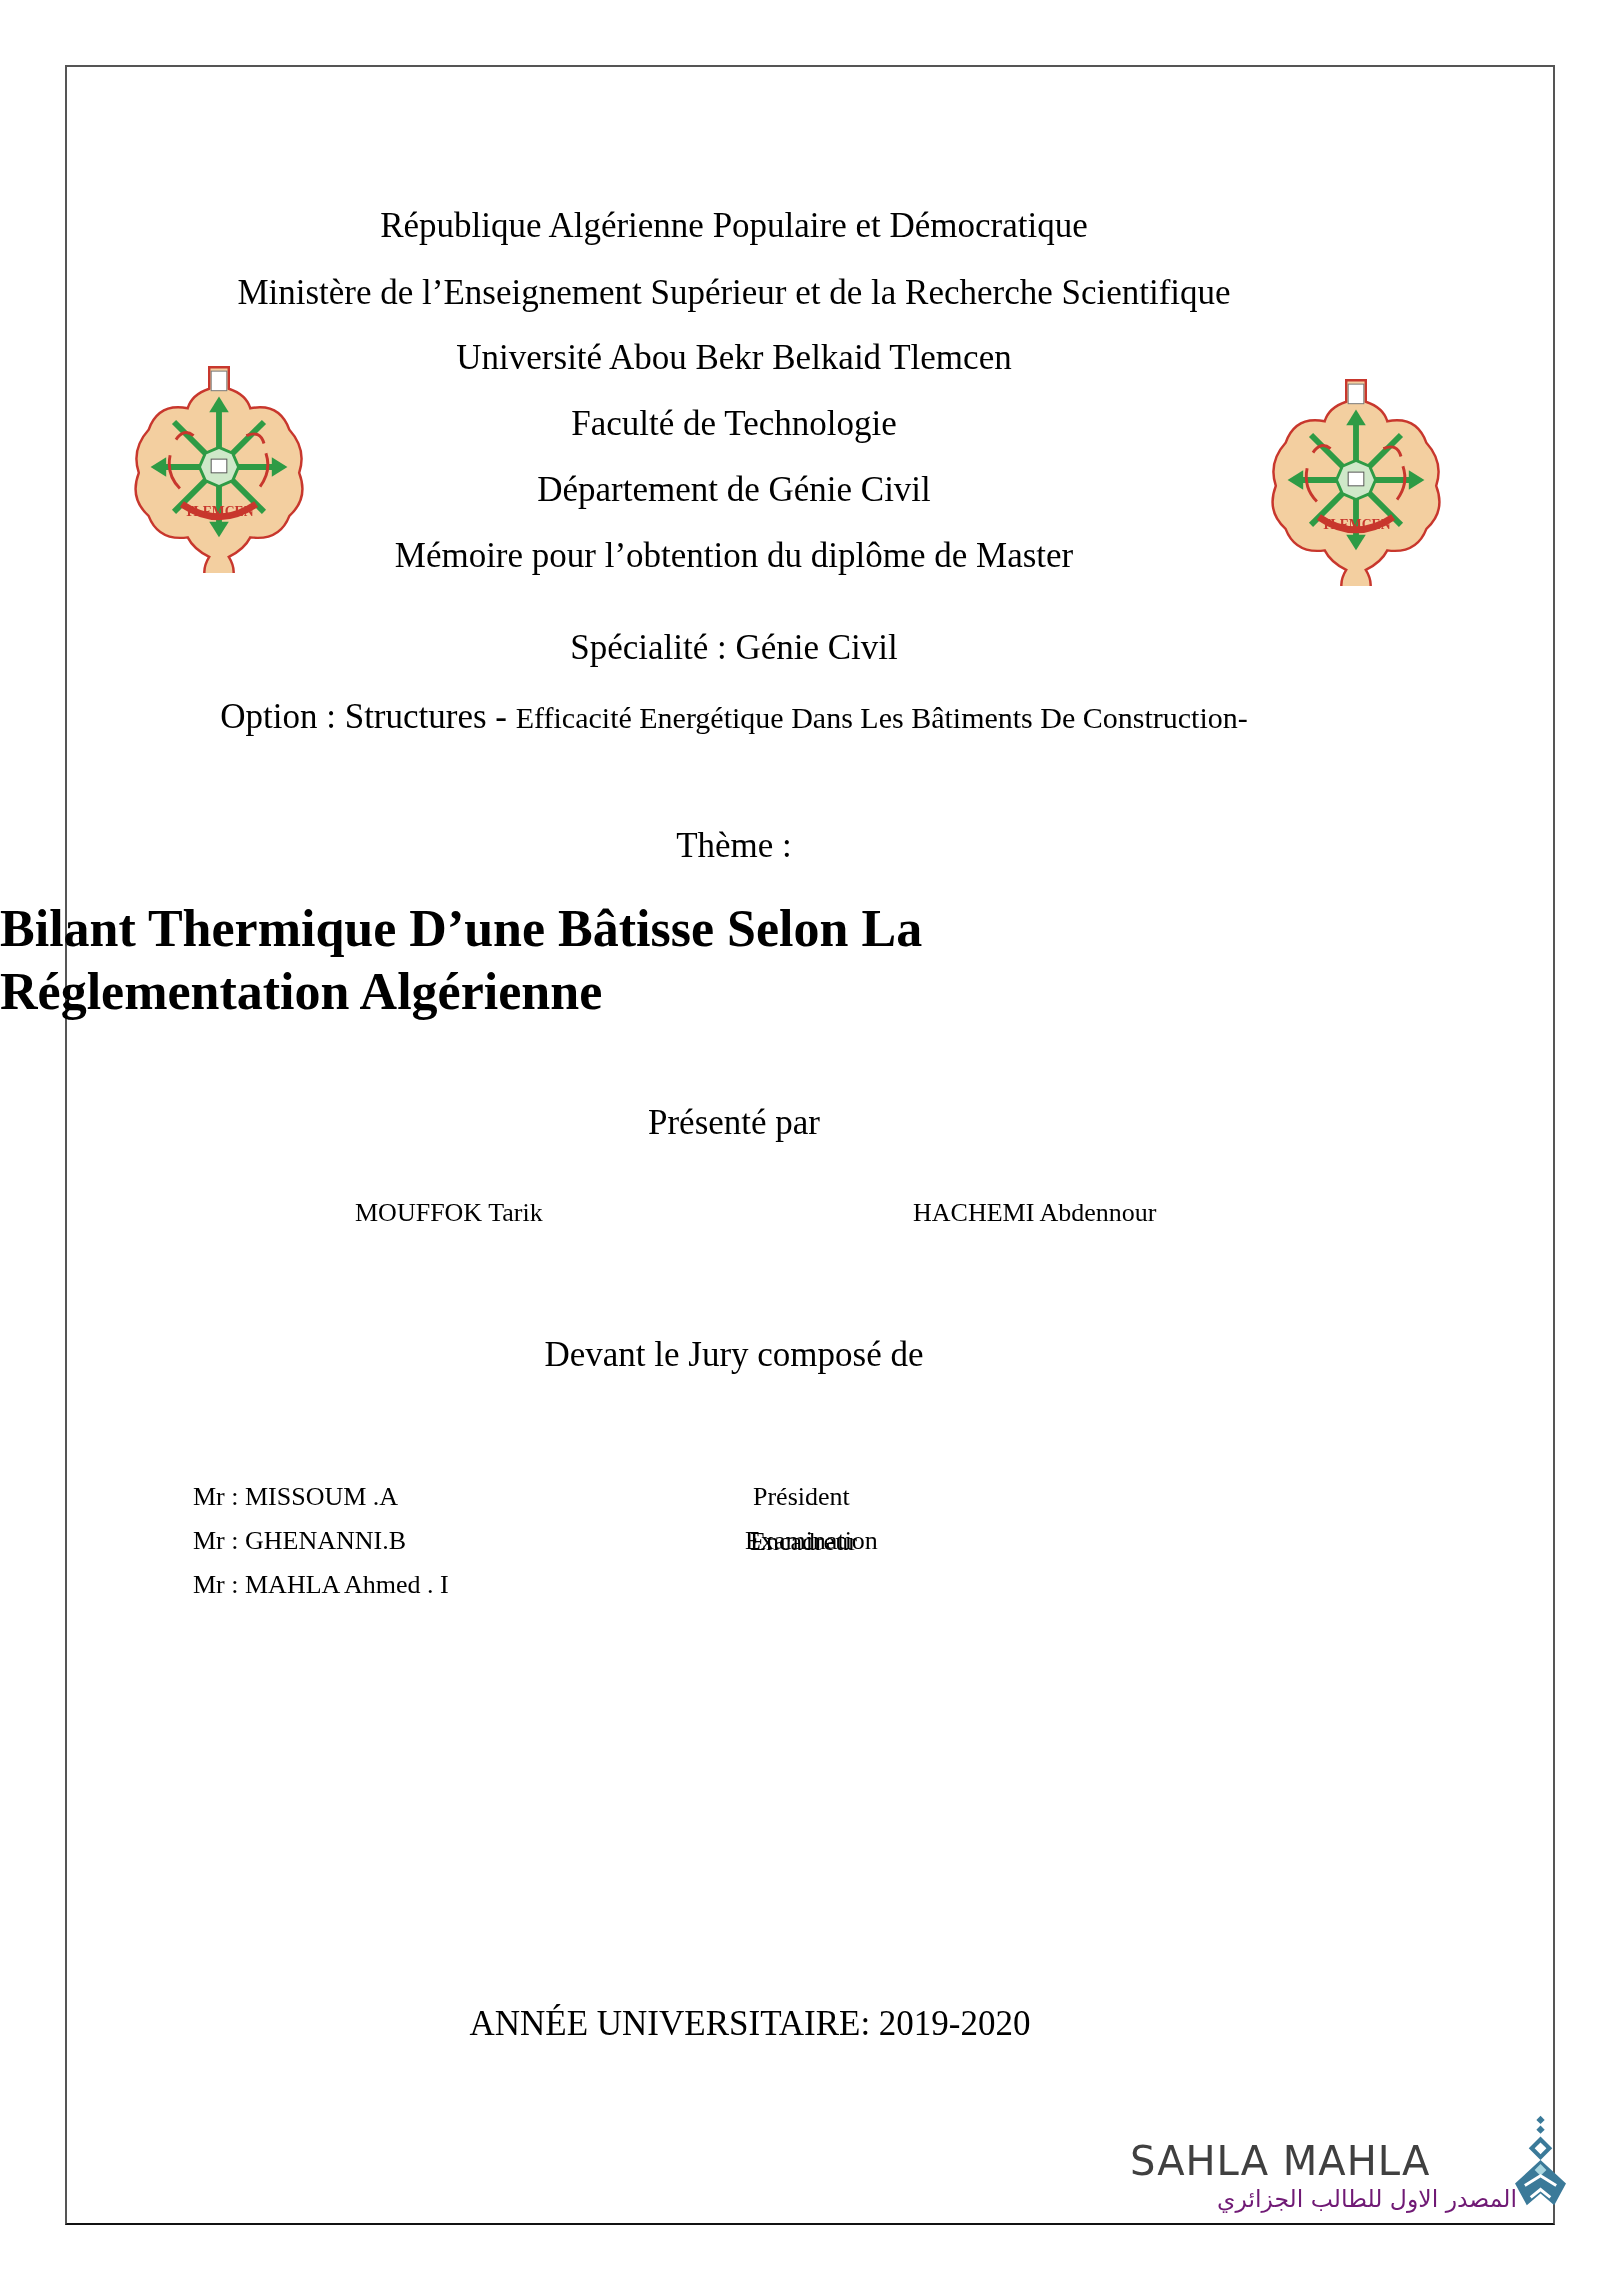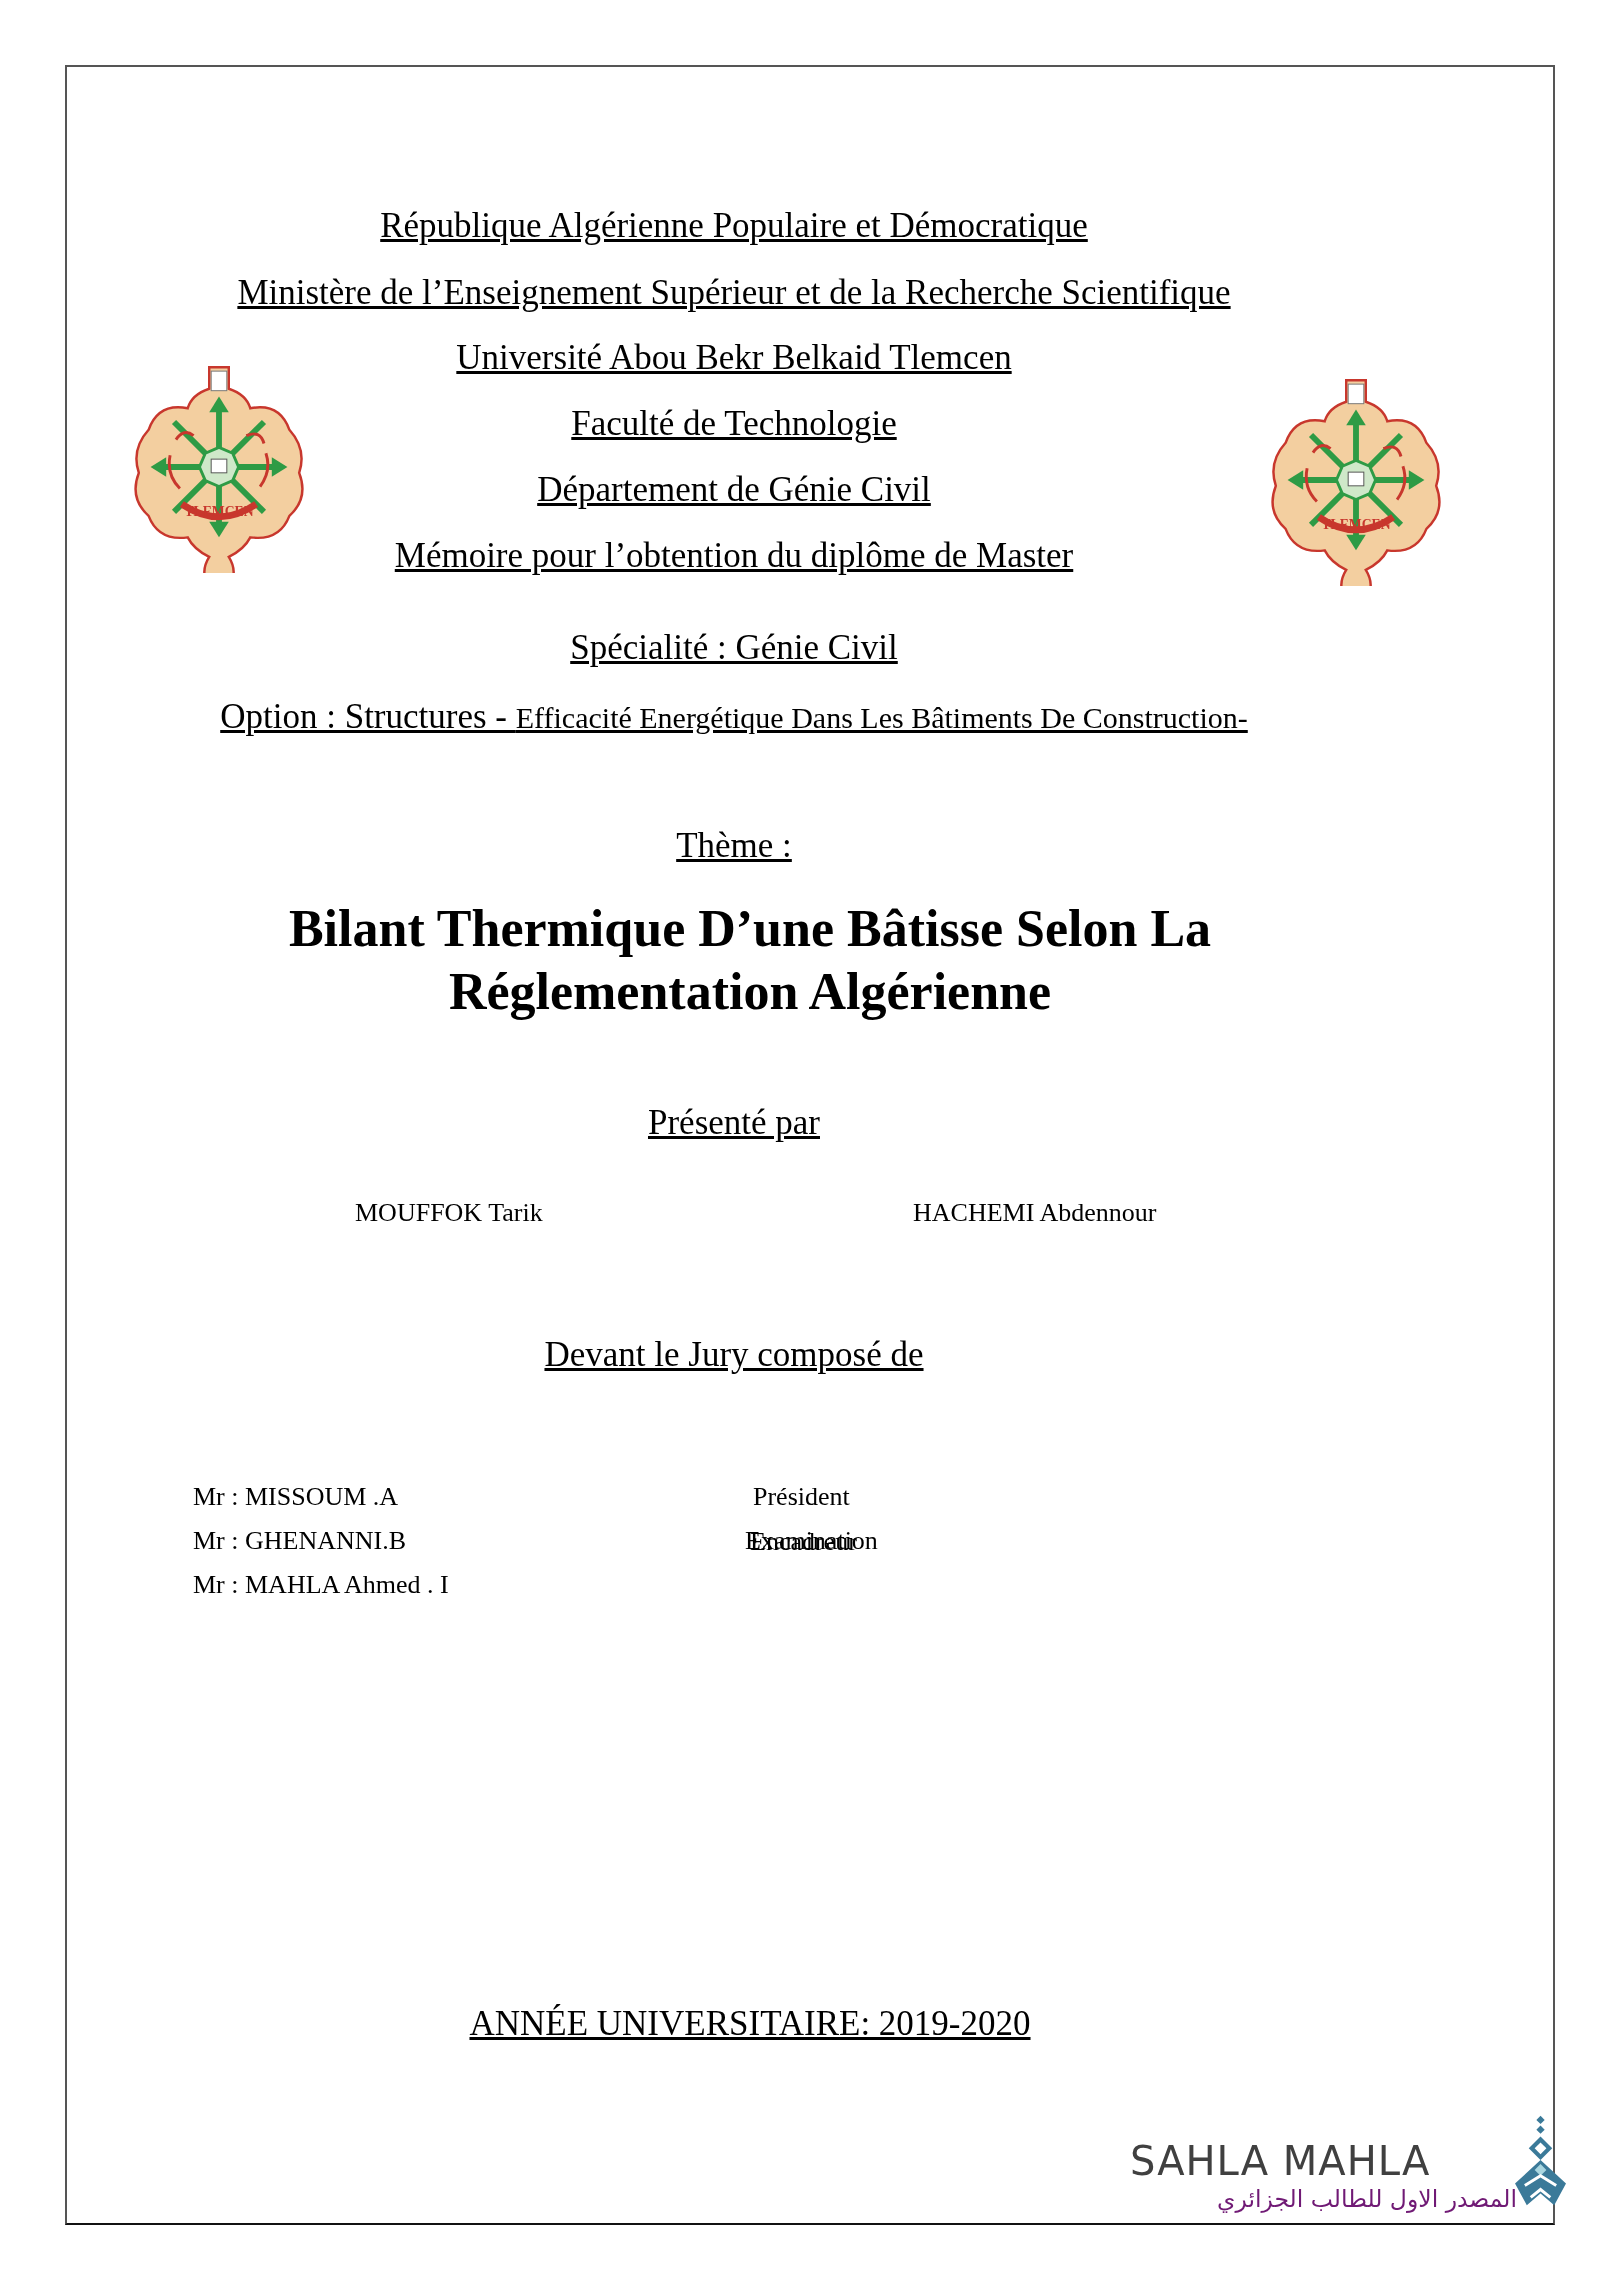--- a/index.html
+++ b/index.html
@@ -8,27 +8,27 @@
     font-family: "Liberation Serif", "DejaVu Serif", serif; color: #000;
   }
   .frame {
     position: absolute; left: 65px; top: 65px; width: 1490px; height: 2160px;
     border-top: 2px solid #555; border-right: 2px solid #555;
     border-left: 2px solid #555; border-bottom: 2px solid #111;
     box-sizing: border-box;
   }
   .line {
     position: absolute; left: 0; width: 1468px; text-align: center;
-    font-size: 35px; line-height: 43px; white-space: nowrap; text-decoration: underline;
+    font-size: 35px; line-height: 43px; white-space: nowrap;
   }
   .logo { position: absolute; width: 176px; height: 216px; }
   .logo svg { width: 100%; height: 100%; display: block; }
   .option .small { font-size: 30px; }
   .title {
-    position: absolute; left: 0; width: 1500px; text-align: center;
+    position: absolute; left: 0; width: 1500px; text-align: left;
     font-weight: bold; font-size: 52px; line-height: 63px;
   }
   .abs { position: absolute; font-size: 26px; line-height: 43px; white-space: nowrap; }
   .wm-text {
     position: absolute; left: 1130px; top: 2140px;
     font-family: "DejaVu Sans", "Liberation Sans", sans-serif;
     font-size: 40px; letter-spacing: 1px; color: #404040; line-height: 43px; white-space: nowrap;
   }
   .wm-arabic {
     position: absolute; left: 1130px; top: 2185px; width: 387px; text-align: right;

